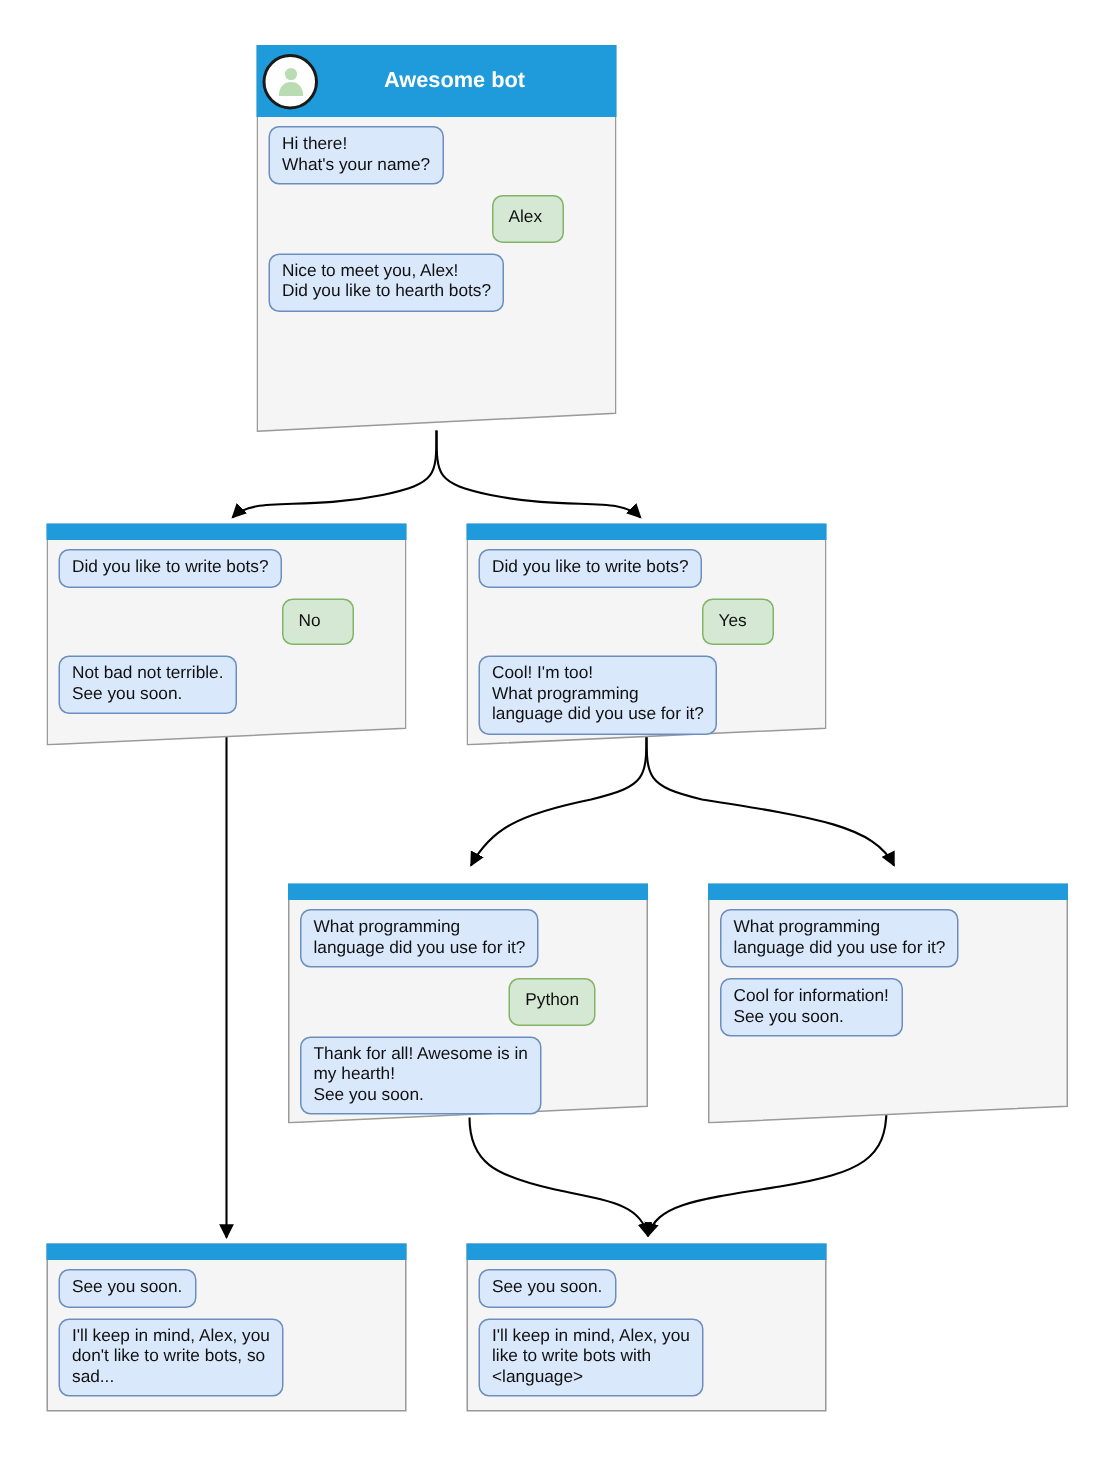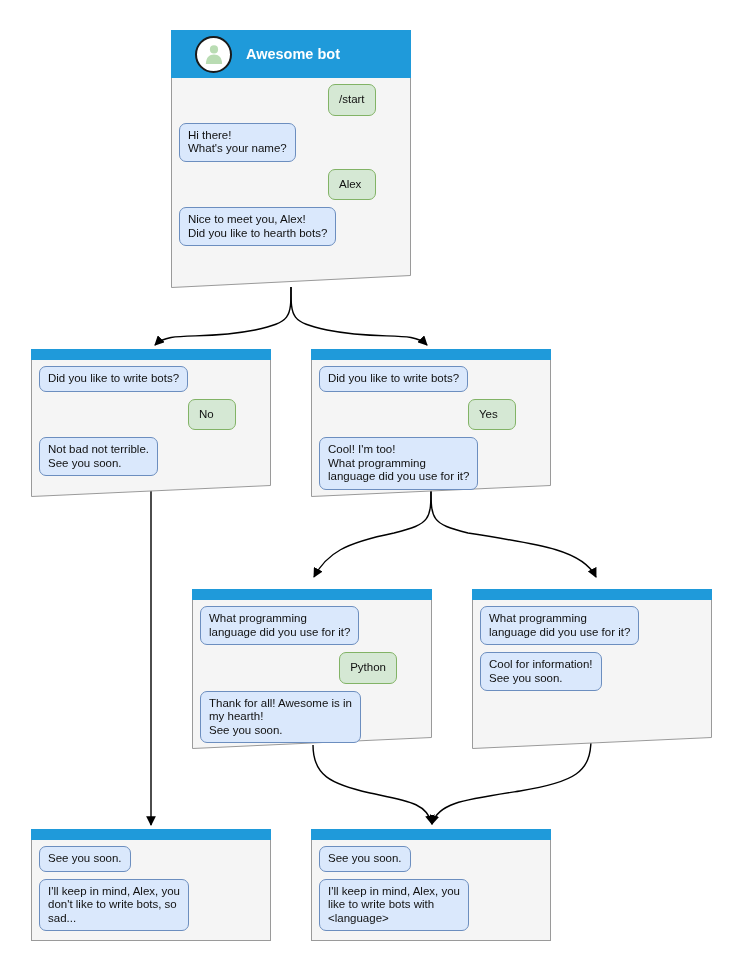--- a/index.html
+++ b/index.html
@@ -55,21 +55,22 @@
     position: absolute;
     left: 0; top: 0;
     width: 100%;
     background: #1f9ada;
     box-sizing: border-box;
     display: flex;
     align-items: center;
   }
   .node-header.tall {
     height: 48px;
-    padding-left: 24px;
+    padding-left: 4px;
+    gap: 30px;
   }
   .node-header.thin {
     height: 11px;
   }
   .avatar {
     width: 37px;
     height: 37px;
     border-radius: 50%;
     background: #ffffff;
     border: 2px solid #1a1a1a;
@@ -164,23 +165,20 @@
       <span class="avatar">
         <svg width="24" height="24" viewBox="0 0 24 24">
           <circle cx="12" cy="7.4" r="4.1" fill="#b9dcb3"></circle>
           <path d="M3.9 22 C3.9 15.6 7.5 12.6 12 12.6 C16.5 12.6 20.1 15.6 20.1 22 Z" fill="#b9dcb3"></path>
         </svg>
       </span>
       <span class="bot-title">Awesome bot</span>
     </div>
 
     <div class="chat-area" style="top:48px;">
-      <div class="msg-row user">
-        <div class="bubble user">/start</div>
-      </div>
       <div class="msg-row bot">
         <div class="bubble bot">Hi there!
 What's your name?</div>
       </div>
       <div class="msg-row user">
         <div class="bubble user">Alex</div>
       </div>
       <div class="msg-row bot">
         <div class="bubble bot">Nice to meet you, Alex!
 Did you like to hearth bots?</div>

